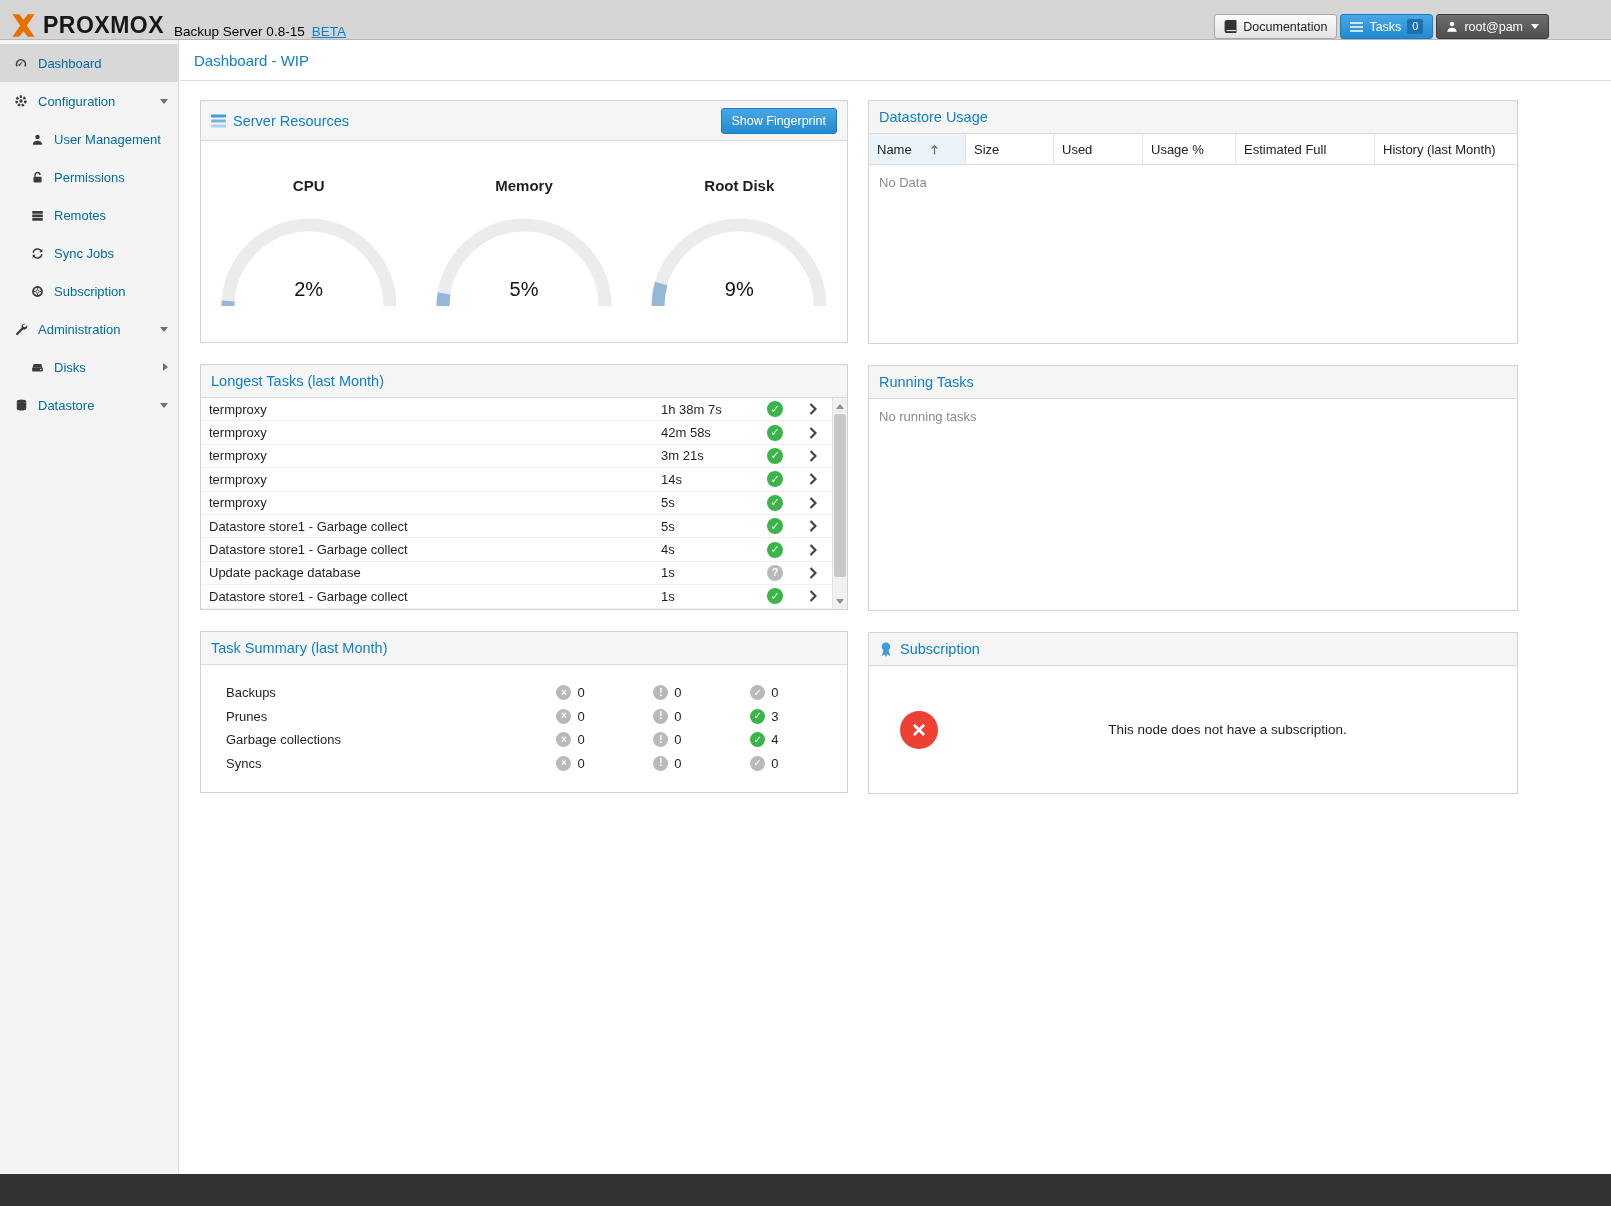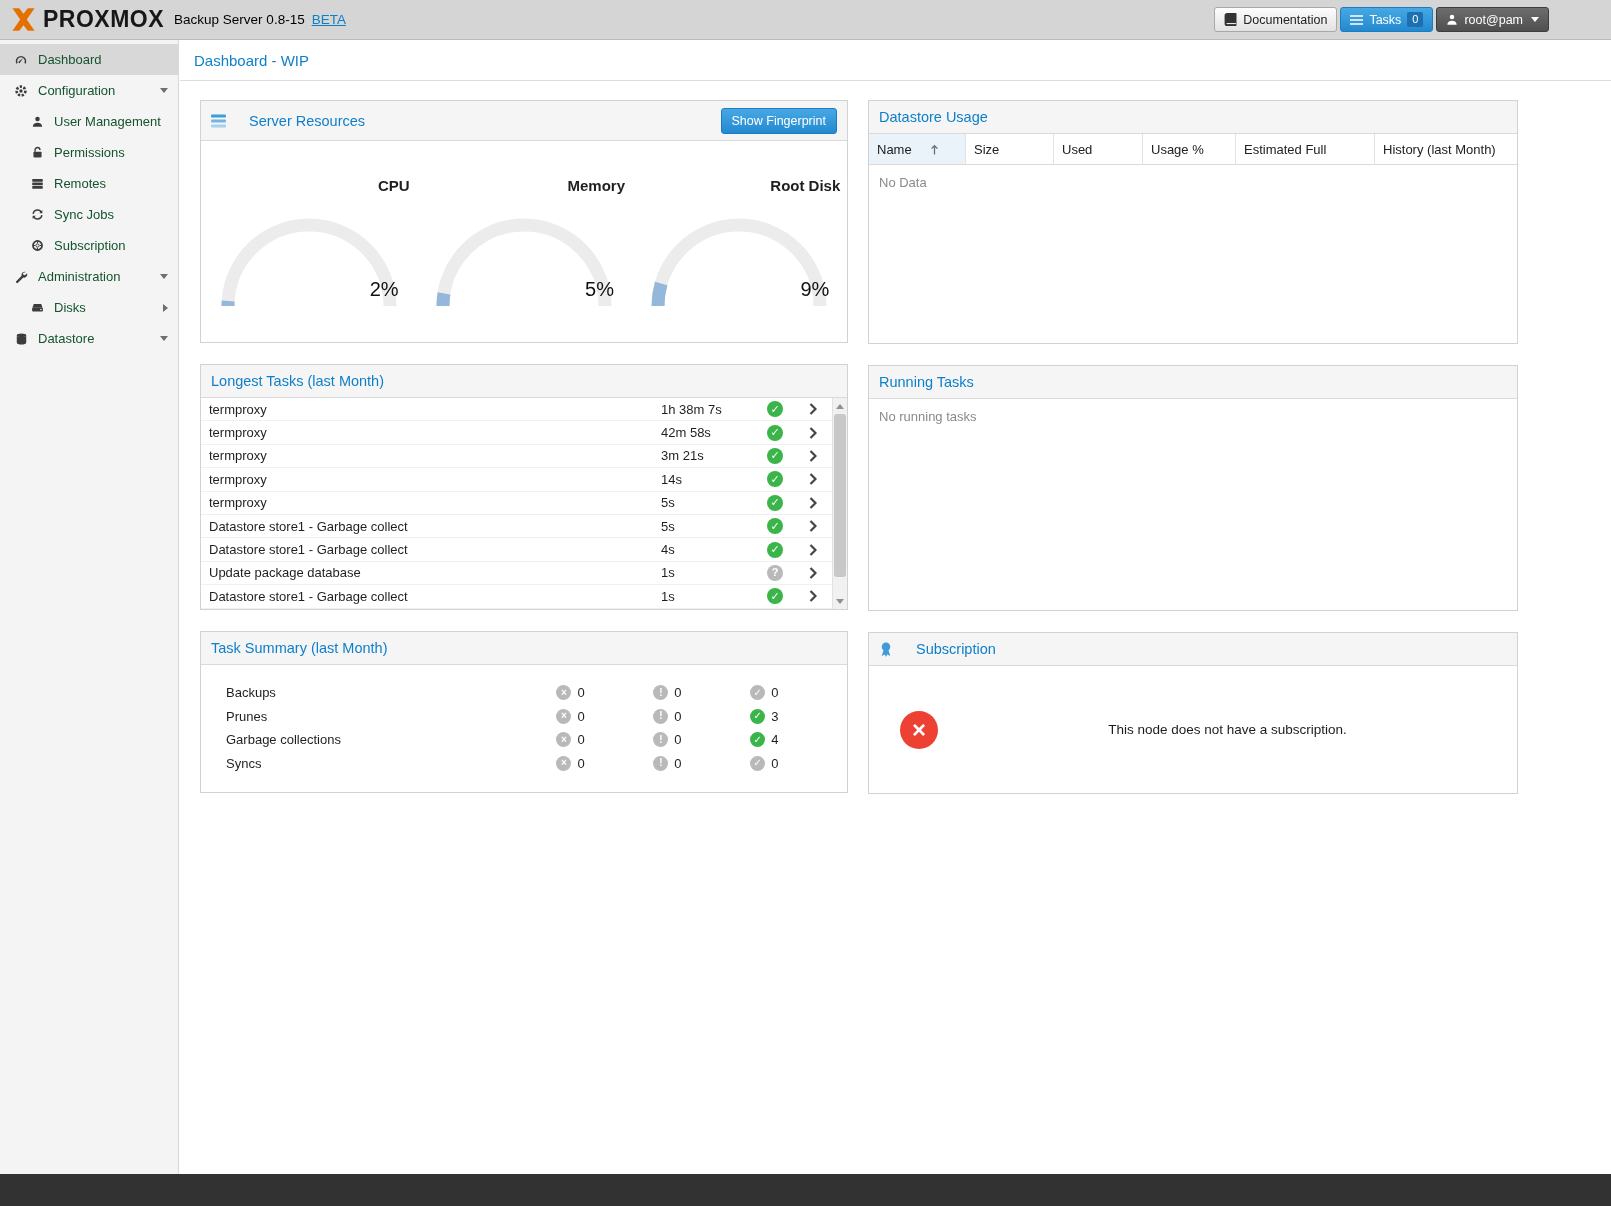--- a/index.html
+++ b/index.html
@@ -1,59 +1,59 @@
 <!DOCTYPE html>
 <html><head>
 <meta charset="utf-8">
 <style>
   *{box-sizing:border-box;margin:0;padding:0}
   html,body{width:1611px;height:1206px;overflow:hidden}
   body{font-family:"Liberation Sans","DejaVu Sans",sans-serif;font-size:13px;color:#1f1f1f;background:#fff;position:relative}
 
   
-  .topbar{height:40px;background:#d5d5d5;border-bottom:1px solid #b9b9b9;display:flex;align-items:center;padding:0 10px}
+  .topbar{height:40px;background:#d5d5d5;border-bottom:1px solid #b9b9b9;display:flex;align-items:flex-end;padding:0 10px}
   .logo{display:flex;align-items:center;gap:6px;margin-right:10px}
   .logo-text{font-weight:bold;font-size:23px;letter-spacing:.5px;color:#17171a}
   .product{font-size:13.5px;color:#000;margin-right:7px}
   .beta{color:#0e7fc9;text-decoration:underline;font-size:13.5px}
   .topbar-right{margin-left:auto;margin-right:52px;display:flex;align-items:center;gap:3px}
   .btn{height:25px;display:inline-flex;align-items:center;gap:6px;padding:0 9px;border-radius:3px;font-size:12.5px;border:1px solid;cursor:pointer;font-family:inherit}
   .btn-light{background:linear-gradient(#fdfdfd,#e2e2e2);border-color:#a8a8a8;color:#222}
   .btn-blue{background:linear-gradient(#47a8e4,#2389d0);border-color:#1b7cc0;color:#fff}
   .btn-dark{background:linear-gradient(#6d6d6d,#4f4f4f);border-color:#3d3d3d;color:#fff}
   .badge{background:#1d6fb0;border-radius:2px;padding:1px 5px;font-size:11px;line-height:13px}
   .caret-down{width:0;height:0;border-left:4px solid transparent;border-right:4px solid transparent;border-top:5px solid #6e6e6e}
   .caret-down.light{border-top-color:#fff;margin-left:2px}
   .caret-right{width:0;height:0;border-top:4px solid transparent;border-bottom:4px solid transparent;border-left:5px solid #6e6e6e}
 
   
   .sidebar{position:absolute;left:0;top:40px;bottom:32px;width:179px;background:#f4f4f4;border-right:1px solid #d8d8d8;padding-top:4px}
-  .side-item{height:31px;display:flex;align-items:center;padding:0 10px 0 12px;cursor:pointer;color:#14532d}
+  .side-item{height:38px;display:flex;align-items:center;padding:0 10px 0 12px;cursor:pointer;color:#0369a1}
   .side-item .sicon{width:18px;margin-right:8px;display:flex;justify-content:center;align-items:center}
   .side-item.child{padding-left:28px}
   .side-item.selected{background:#d8d8d8}
   .side-item .expander{margin-left:auto}
 
   
   .main{position:absolute;left:180px;top:40px;right:0;bottom:32px;background:#fff;overflow:hidden}
   .page-header{height:41px;border-bottom:1px solid #dcdcdc;display:flex;align-items:center;padding-left:14px;color:#0e7fc9;font-size:15px}
   .content{padding:19px 0 0 20px;display:flex;gap:20px}
   .col{display:flex;flex-direction:column;gap:21px}
   .col-left{width:648px}
   .col-right{width:650px}
 
   .panel{border:1px solid #d2d2d2;background:#fff}
-  .panel-header{background:#f5f5f5;border-bottom:1px solid #dadada;display:flex;align-items:center;gap:23px;padding:0 10px;height:33px}
+  .panel-header{background:#f5f5f5;border-bottom:1px solid #dadada;display:flex;align-items:center;gap:7px;padding:0 10px;height:33px}
   .panel-header.tall{height:40px}
   .panel-title{color:#0e7fc9;font-size:14.5px}
   .btn-fp{margin-left:auto;height:26px;padding:0 10px;border-radius:3px;font-size:12.5px;border:1px solid #1b7cc0;background:linear-gradient(#47a8e4,#2389d0);color:#fff;cursor:pointer;font-family:Liberation Sans, sans-serif}
 
   
   .gauges{display:flex;justify-content:space-around;height:201px;padding-top:36px}
-  .gauge{width:202px;text-align:right}
+  .gauge{width:202px;text-align:center}
   .gauge-label{font-weight:bold;font-size:15px;margin-bottom:20px}
   .gauge-arc{position:relative;width:180px;height:96px;margin:0 auto}
   .gauge-value{position:absolute;left:0;right:0;top:64px;font-size:20px;color:#111}
 
   
   .dt-head{display:flex;height:31px;border-bottom:1px solid #dadada}
   .th{border-right:1px solid #e3e3e3;display:flex;align-items:center;gap:18px;padding:0 8px;color:#212121;cursor:pointer}
   .th.sorted{background:#eaf3fa}
   .th:last-child{border-right:none;flex:1}
   .dt-body{height:178px;position:relative}

